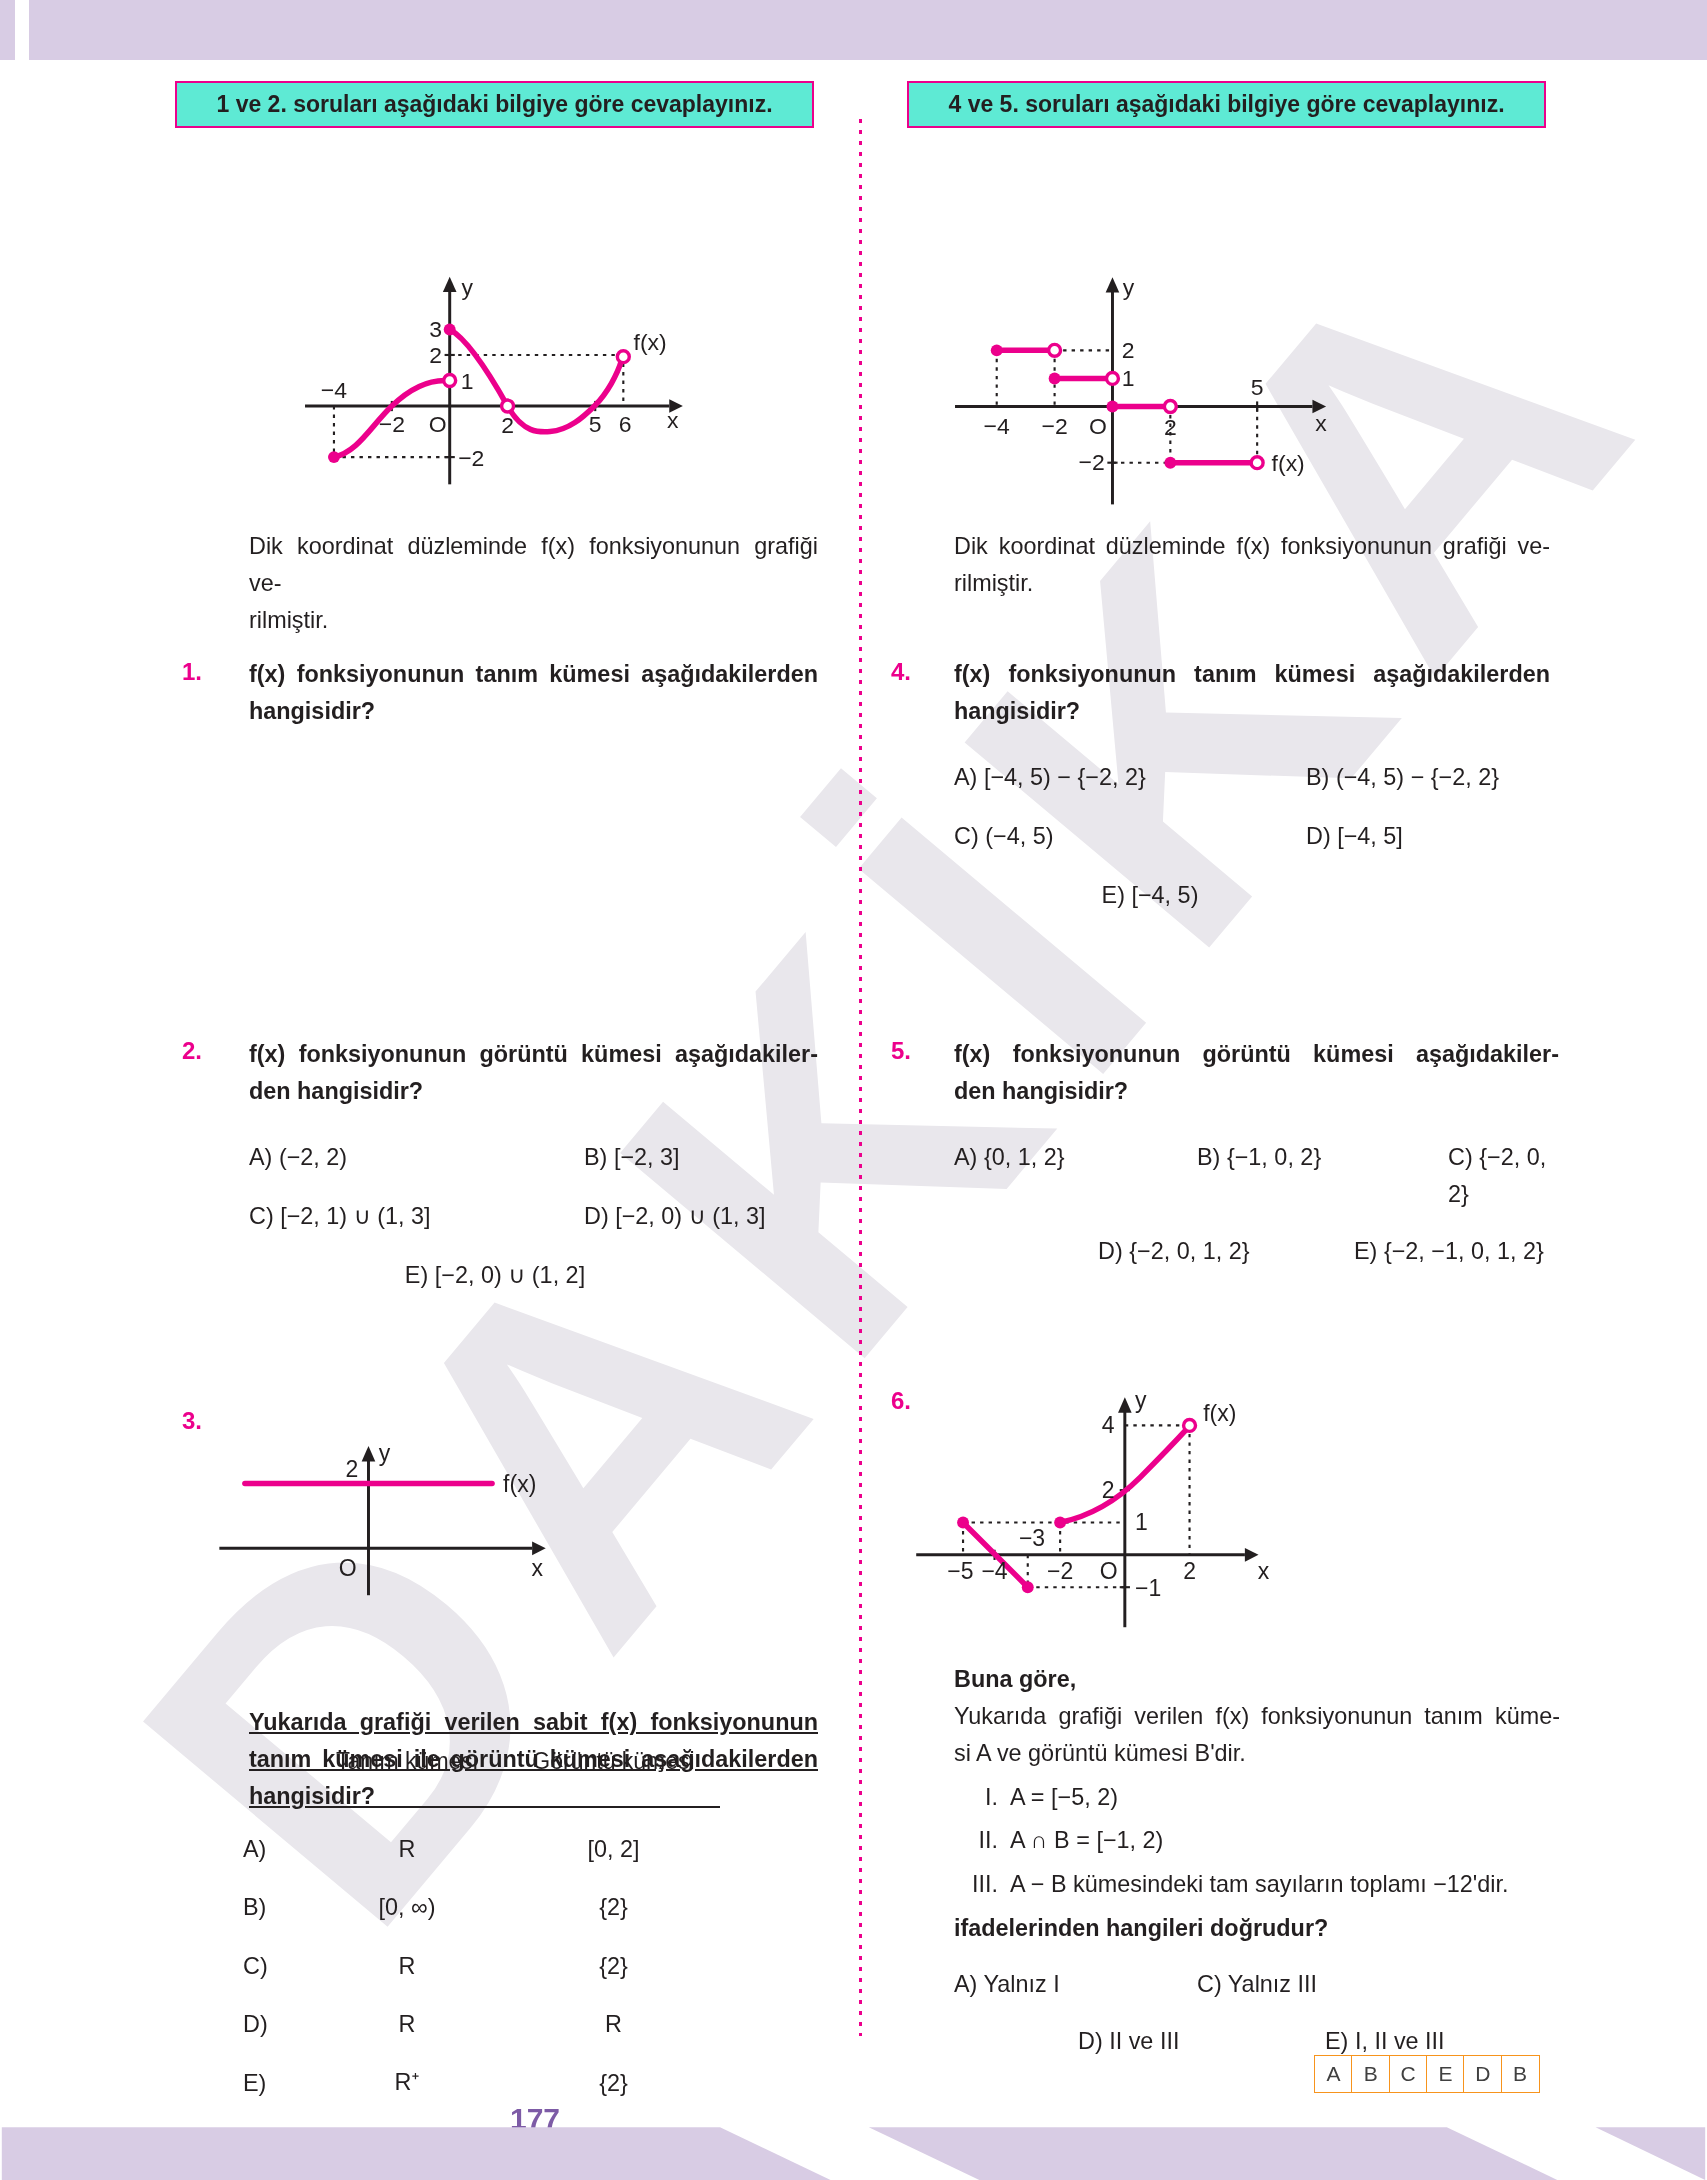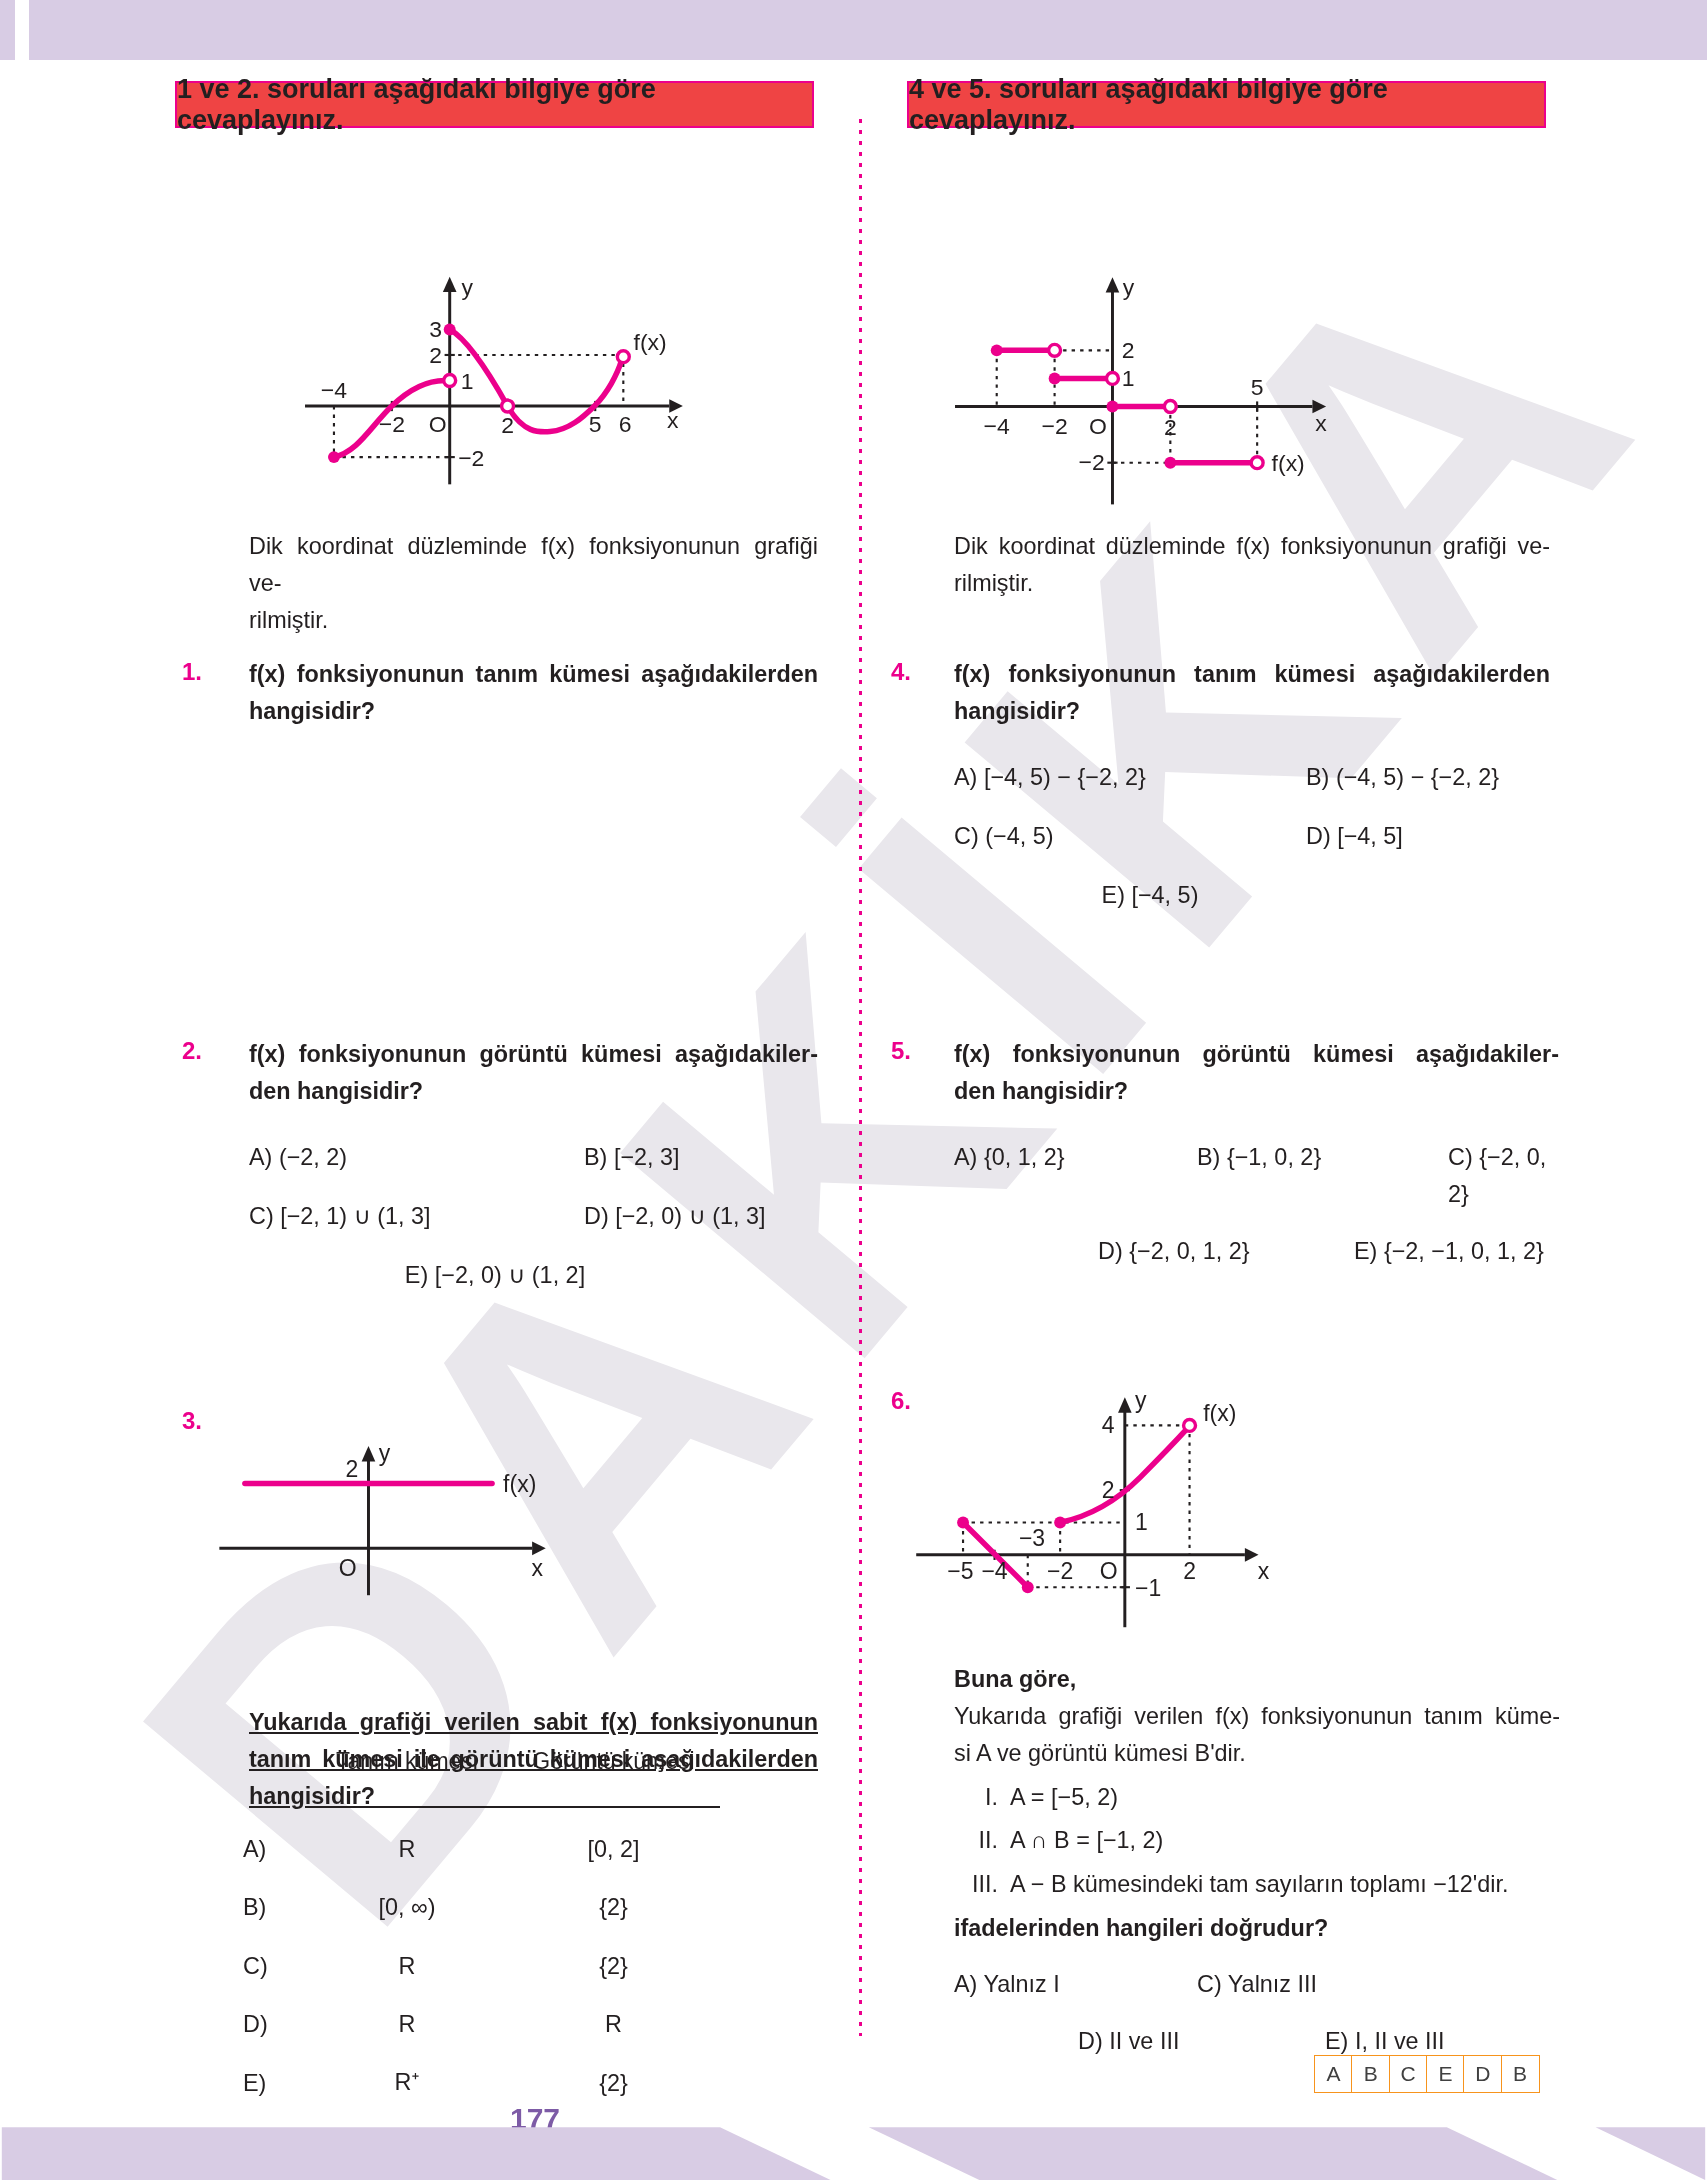--- a/index.html
+++ b/index.html
@@ -9,22 +9,22 @@
   
   .topbar{background:#d8cce4;height:60px;top:0;}
   
   .watermark{top:750px;left:-273px;width:2334px;height:647px;display:flex;align-items:center;justify-content:center;
              transform:rotate(-50deg);font-size:464px;font-weight:bold;letter-spacing:36px;
              color:#e9e7ec;z-index:0;user-select:none;white-space:nowrap;}
   
   .divider{left:859px;top:119px;width:3.4px;height:1917px;z-index:1;
            background:repeating-linear-gradient(to bottom,#ec008c 0 4.3px,transparent 4.3px 11px);}
   
-  .hdr-box{border:2.6px solid #ec008c;background:#ef4444;height:43px;display:flex;align-items:center;justify-content:center;
-           font-weight:bold;font-size:27px;z-index:2;}
+  .hdr-box{border:2.6px solid #ec008c;background:#5eead4;height:43px;display:flex;align-items:center;justify-content:center;
+           font-weight:bold;font-size:23px;z-index:2;}
   .content{z-index:2;}
   .cap{font-size:23.4px;line-height:37px;}
   .jl{text-align:justify;text-align-last:justify;}
   .qnum{color:#ec008c;font-weight:bold;font-size:24px;z-index:2;}
   .stem{font-weight:bold;font-size:23.4px;line-height:37px;}
   .opts{font-size:23.4px;line-height:37px;}
   .opt-row{display:flex;margin-top:22px;}
   .opt-row.first{margin-top:29px;}
   .opt-row .c1{flex:0 0 335px;}
   .rowE{margin-top:22px;text-align:center;padding-right:77px;}

